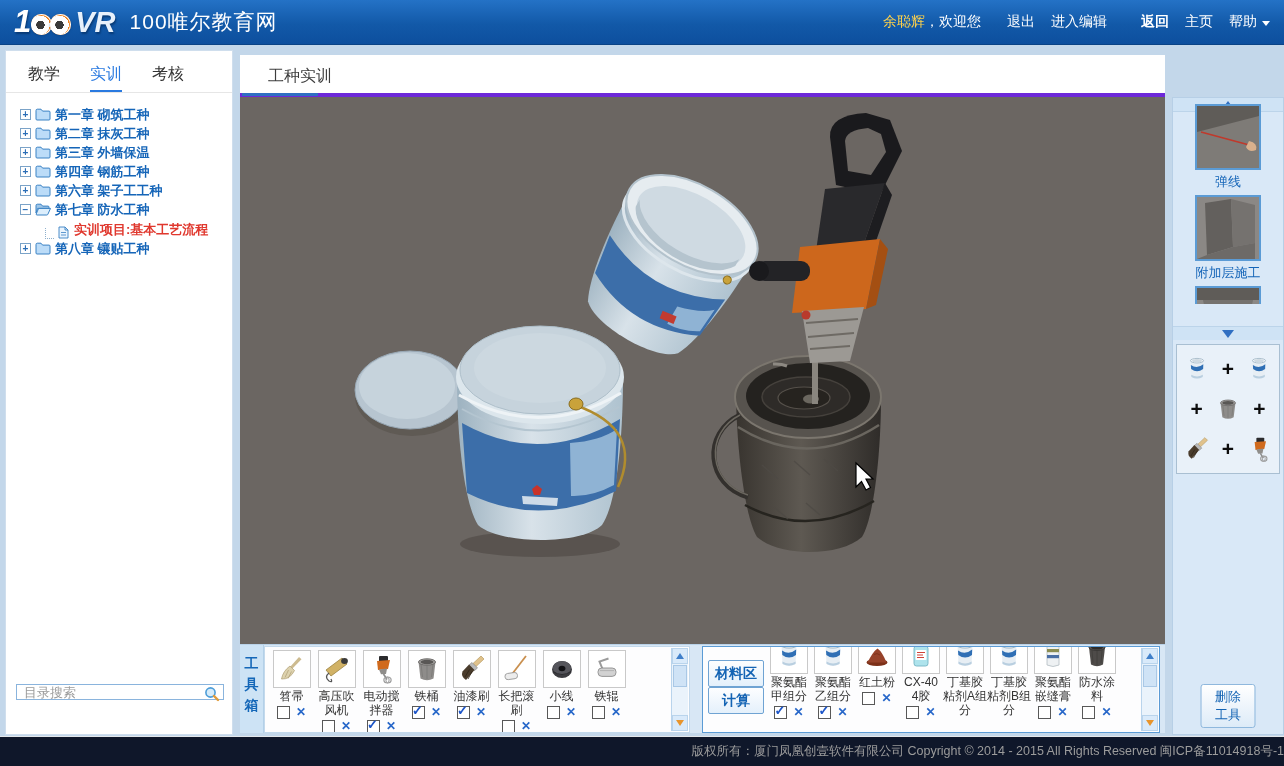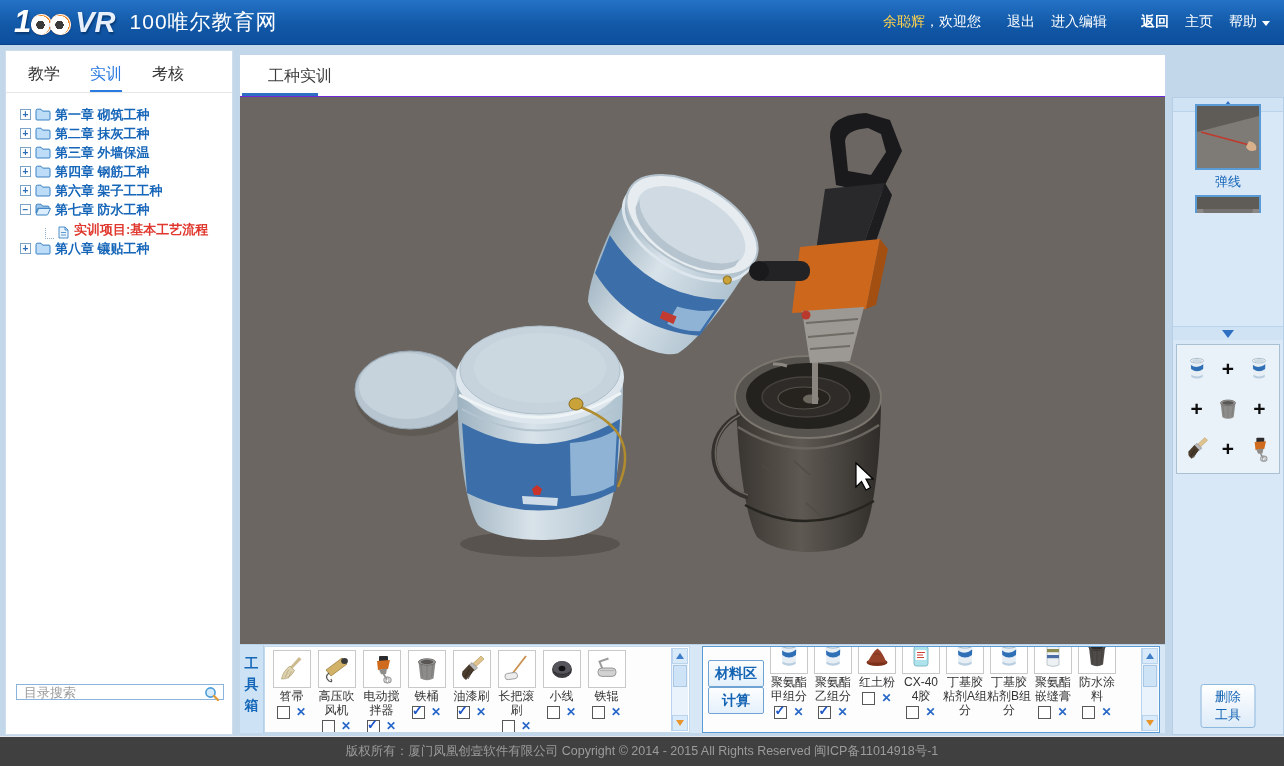--- a/index.html
+++ b/index.html
@@ -41,21 +41,21 @@
   .elbow { width:9px; height:11px; border-left:1px dotted #8fb0cc; border-bottom:1px dotted #8fb0cc; margin:-6px 4px 0 5px; flex:none; }
   .dwrap { display:inline-flex; margin-right:5px; flex:none; }
   .tc-t { font-size:13px; font-weight:bold; color:#e0382e; cursor:pointer; }
   .searchbox { position:absolute; left:10px; bottom:34px; width:208px; height:16px; border:1px solid #8ab4dd; background:#fff; display:flex; align-items:center; }
   .searchbox input { flex:1; border:none; outline:none; font-size:13px; padding-left:7px; color:#444; font-family:inherit; background:transparent; }
   .searchbox input::placeholder { color:#9a9a9a; }
   .sbtn { width:26px; height:100%; display:grid; place-items:center; cursor:pointer; background:transparent; border:none; }
 
   
   .main-panel { position:absolute; left:240px; top:55px; width:925px; height:678px; background:#fff; }
-  .mtabbar { position:relative; height:42px; border-bottom:1px solid #6d28d9; background:#fff; }
+  .mtabbar { position:relative; height:42px; border-bottom:4px solid #6d28d9; background:#fff; }
   .mtab { position:absolute; left:28px; top:11px; font-size:16px; color:#3d3d3d; cursor:pointer; }
   .mtab-underline { position:absolute; left:2px; top:38px; width:76px; height:3px; background:#2f6fc2; }
   .viewport { position:absolute; left:0; top:42px; width:925px; height:547px; background:#6b6662; overflow:hidden; }
   .viewport svg { display:block; }
 
   
   .toolbar { position:absolute; left:0; top:589px; width:925px; height:89px; background:#d8e7f5; border-top:1px solid #b9d2e8; display:flex; }
   .tbx-tab { width:24px; height:100%; background:#cde3f5; border-right:1px solid #b3d0e8; color:#1467b8; font-size:14px; font-weight:bold; text-align:center; padding-top:8px; }
   .tbx-tab div { line-height:21px; }
   .tool-panel { position:relative; width:426px; height:87px; margin-top:1px; background:#fdfdfe; border:1px solid #c3d9ec; display:flex; padding:2px 18px 0 4px; overflow:hidden; }
@@ -93,22 +93,22 @@
   .thumb.partial { height:18px; overflow:hidden; }
   .recipe { position:absolute; left:3px; top:246px; width:104px; height:130px; background:#e9f1f9; border:1px solid #a9bfd2;
             display:grid; grid-template-columns:repeat(3,1fr); place-items:center; padding:4px; }
   .ric { width:28px; height:32px; }
   .ric svg { width:100%; height:100%; display:block; }
   .plus { font-size:21px; font-weight:900; color:#0d0d0d; line-height:20px; }
   .del-btn { position:absolute; left:50%; transform:translateX(-50%); top:586px; padding:3px 11px; font-size:13px; color:#1464b4;
              border:1px solid #8fb8dd; border-radius:3px; background:linear-gradient(#ffffff,#ddebf8); cursor:pointer; font-family:inherit; }
 
   
-  .footer { position:absolute; left:0; top:736px; width:1284px; height:30px; background:#404040; border-top:1px solid #e4e8ec;
-            color:#9b9b9b; font-size:12.5px; text-align:center; line-height:28px; }
+  .footer { position:absolute; left:0; top:736px; width:1284px; height:30px; background:#0f172a; border-top:1px solid #e4e8ec;
+            color:#9b9b9b; font-size:12.5px; text-align:right; line-height:28px; }
 </style>
 </head>
 <body>
 
 <div class="page">
 
   <div class="header">
     <div class="logo">
       <span class="lg1">1</span>
       <span class="eyes">
@@ -631,20 +631,31 @@
     <div class="timg">
             <svg viewBox="0 0 62 62">
               <rect width="62" height="62" fill="#7e7b77"></rect>
               <path d="M0 0 L62 0 L62 10 L0 26 Z" fill="#5f5c58"></path>
               <line x1="4" y1="26" x2="56" y2="40" stroke="#c0392b" stroke-width="1.6"></line>
               <path d="M52 35 Q61 37 59 44 Q52 47 49 41 Z" fill="#d9b08c"></path>
             </svg>
           </div>
     <div class="tlbl">弹线</div>
   </div>
+        <div class="thumb">
+    <div class="timg">
+            <svg viewBox="0 0 62 62">
+              <rect width="62" height="62" fill="#8b8885"></rect>
+              <path d="M8 6 L34 2 L36 50 L10 58 Z" fill="#63605d"></path>
+              <path d="M34 2 L58 8 L58 46 L36 50 Z" fill="#75726f"></path>
+              <path d="M10 58 L36 50 L58 46 L58 62 L0 62 Z" fill="#6d6a67"></path>
+            </svg>
+          </div>
+    <div class="tlbl">附加层施工</div>
+  </div>
         <div class="thumb partial">
     <div class="timg">
             <svg viewBox="0 0 62 62">
               <rect width="62" height="62" fill="#8b8885"></rect>
               <rect width="62" height="12" fill="#5f5c58"></rect>
               <path d="M6 12 L56 12 L50 40 L12 40 Z" fill="#75726f"></path>
             </svg>
           </div>
 
   </div>

